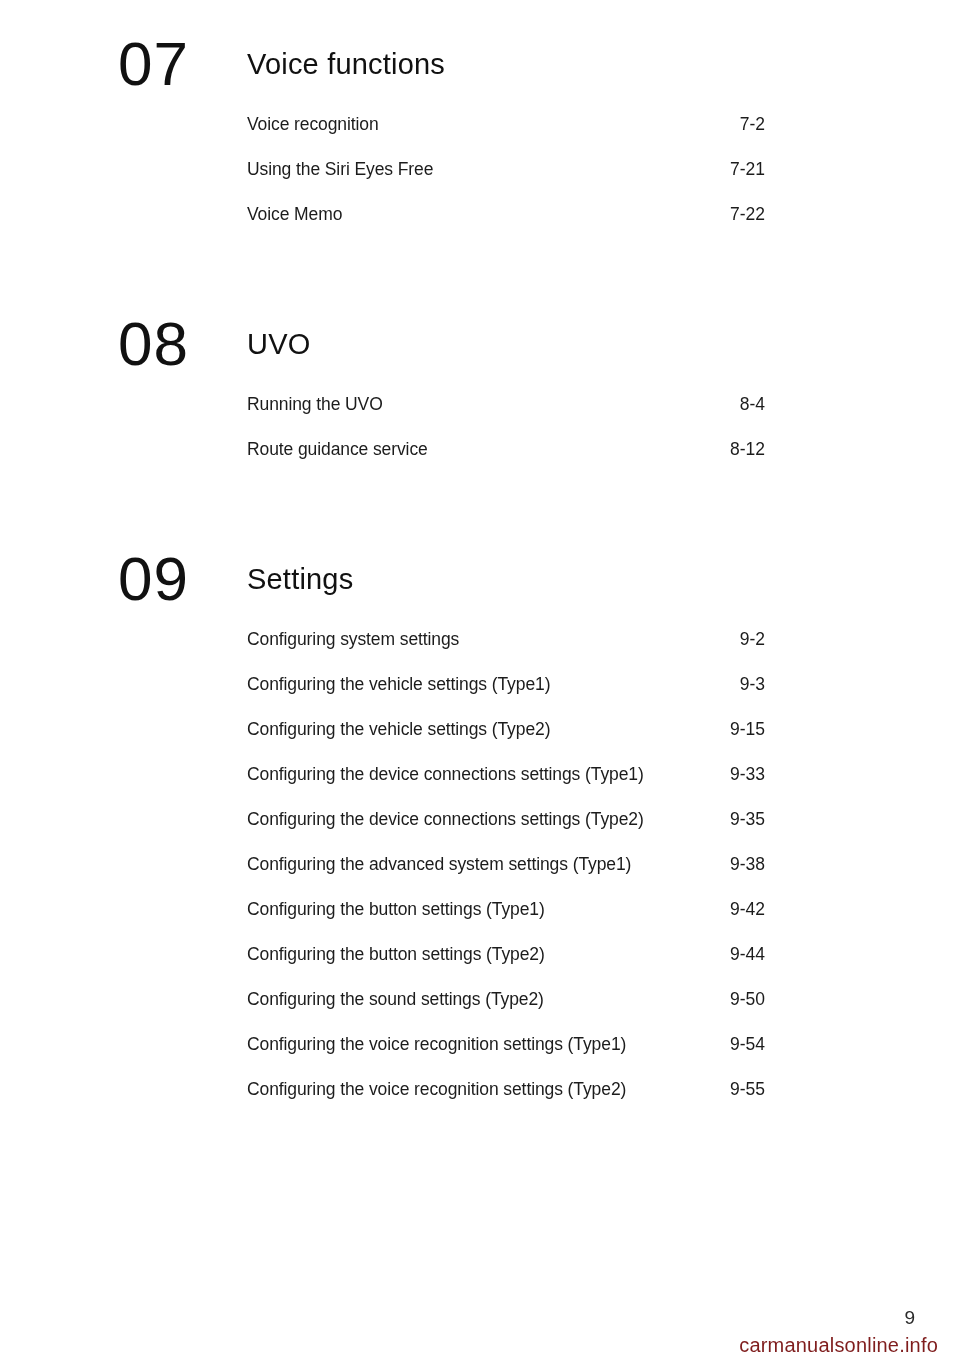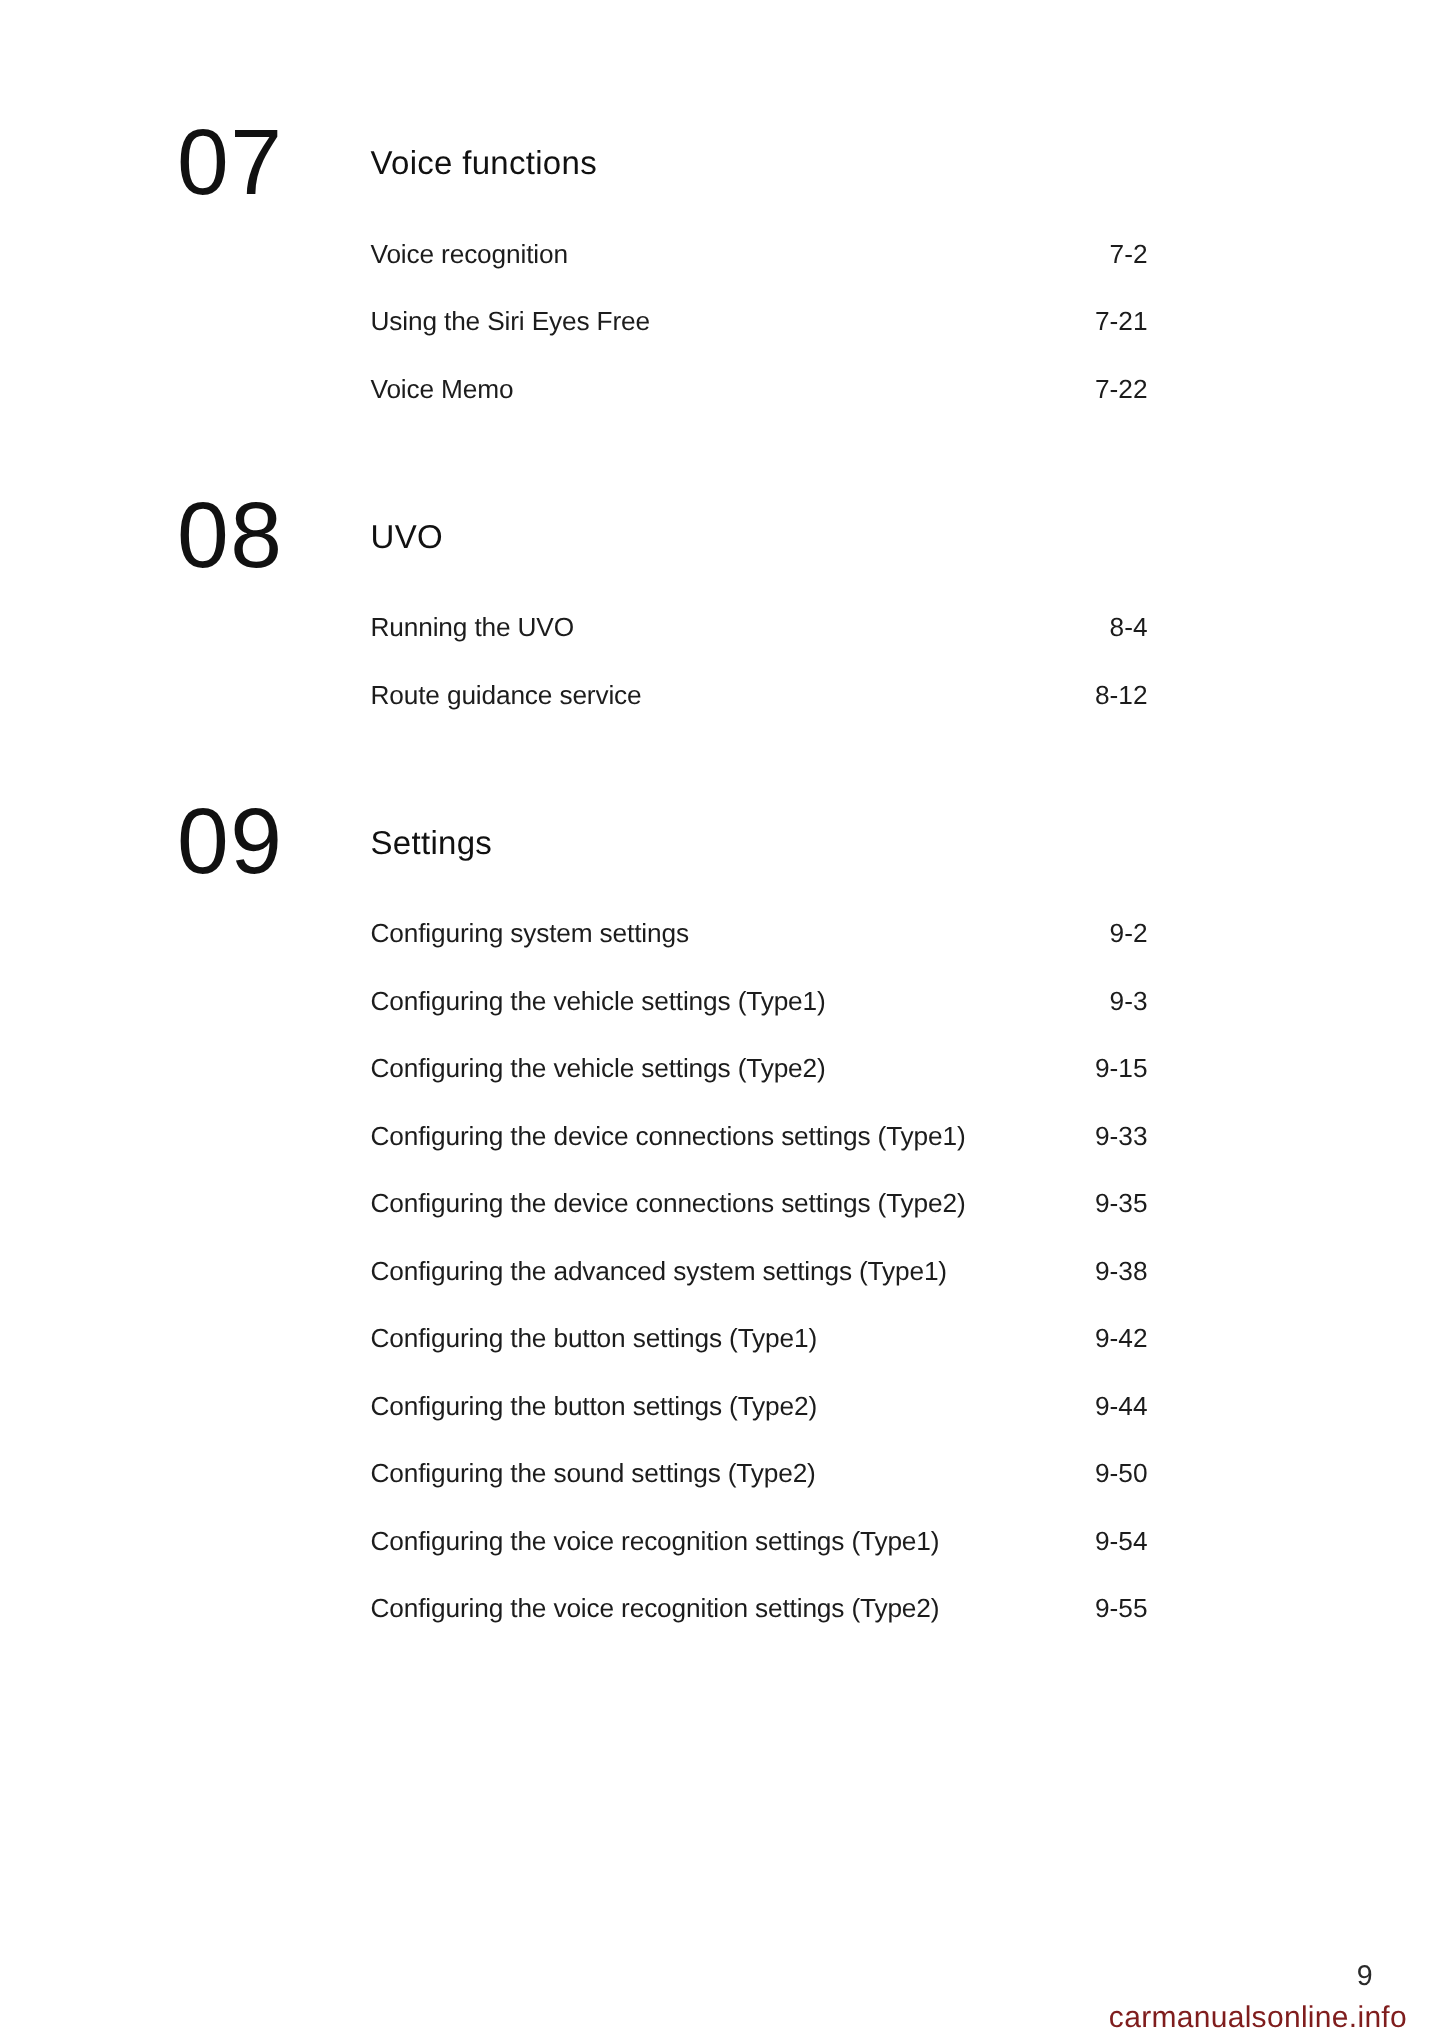--- a/index.html
+++ b/index.html
@@ -12,46 +12,46 @@
   .page {
     position: relative;
     width: 960px;
     height: 1362px;
     background: #ffffff;
     overflow: hidden;
     box-sizing: border-box;
   }
   .toc {
     box-sizing: border-box;
-    padding: 78px 195px 0 118px; 
+    padding: 33px 195px 0 118px; 
   }
   .toc-section {
     display: grid;
     grid-template-columns: 129px 1fr;
   }
   .toc-section + .toc-section {
-    margin-top: 45px;
+    margin-top: 76px;
   }
   .sec-head {
     grid-column: 1 / 3;
     display: grid;
     grid-template-columns: 129px 1fr;
     align-items: center;
     margin-bottom: 7px;
   }
   .sec-num {
     font-size: 62px;
     line-height: 1;
     font-weight: 400;
     letter-spacing: 1px;
     color: #111111;
   }
   .sec-title {
     margin: 0;
-    font-size: 22px;
+    font-size: 29px;
     font-weight: 400;
     letter-spacing: 0.2px;
     color: #111111;
   }
   .entries {
     grid-column: 2;
     list-style: none;
     margin: 0;
     padding: 0;
   }

